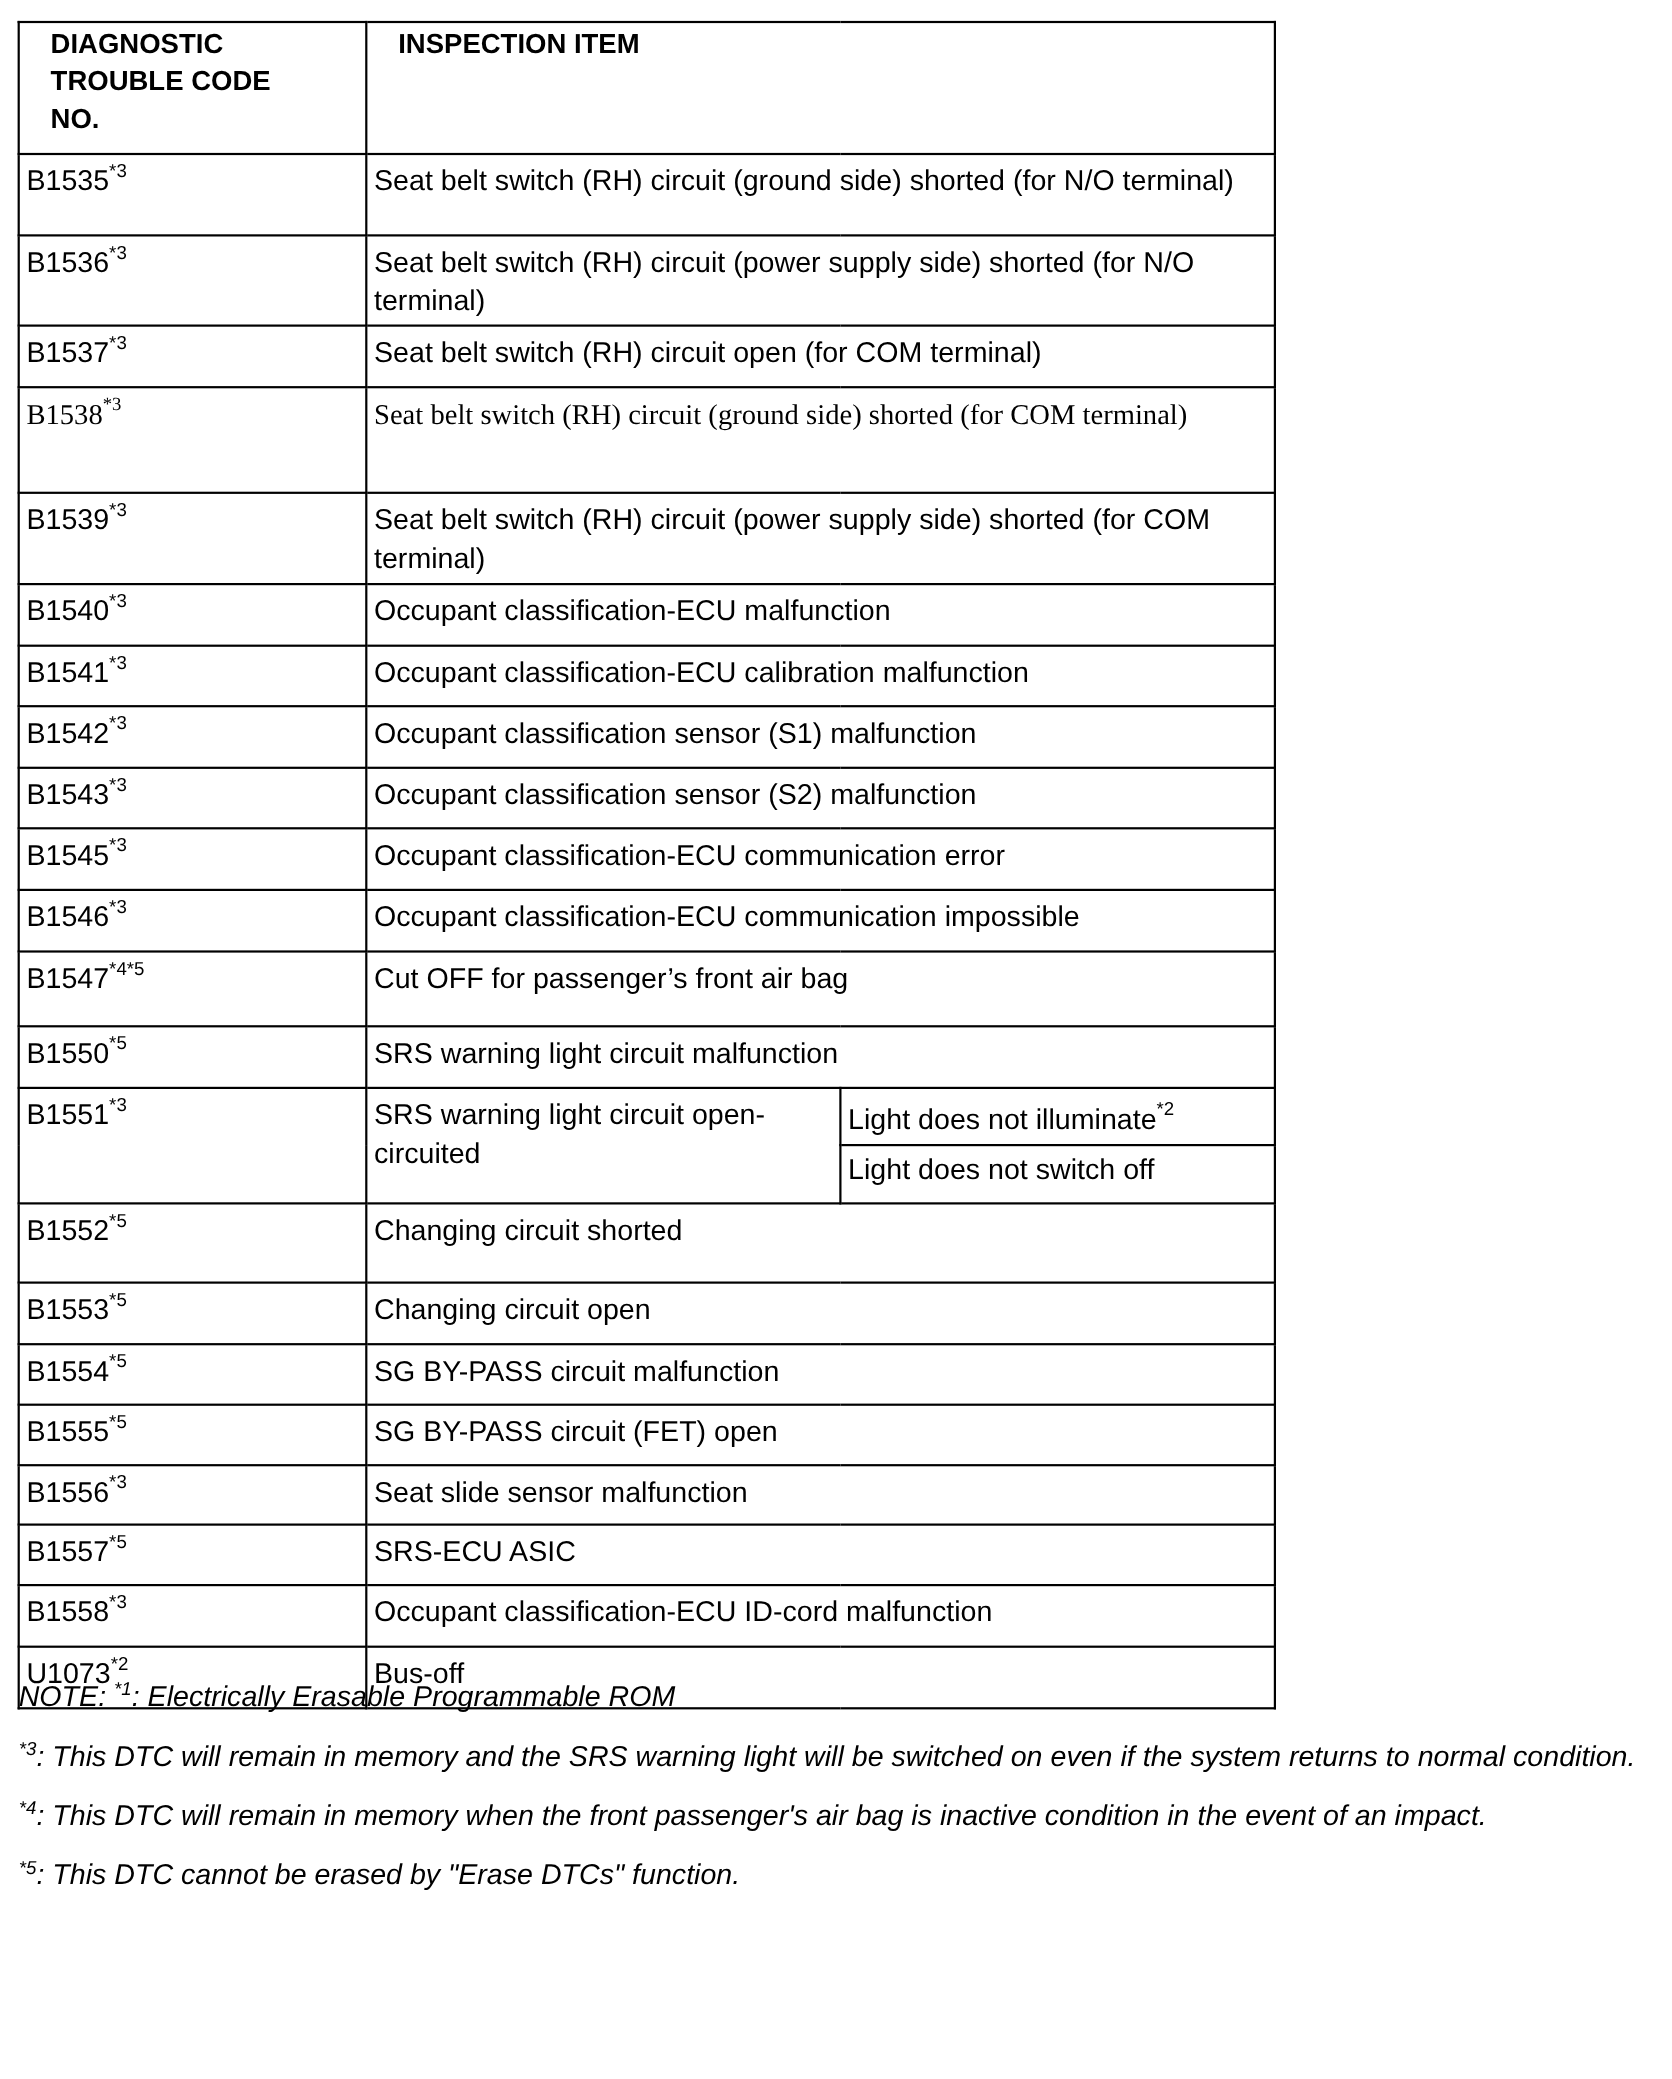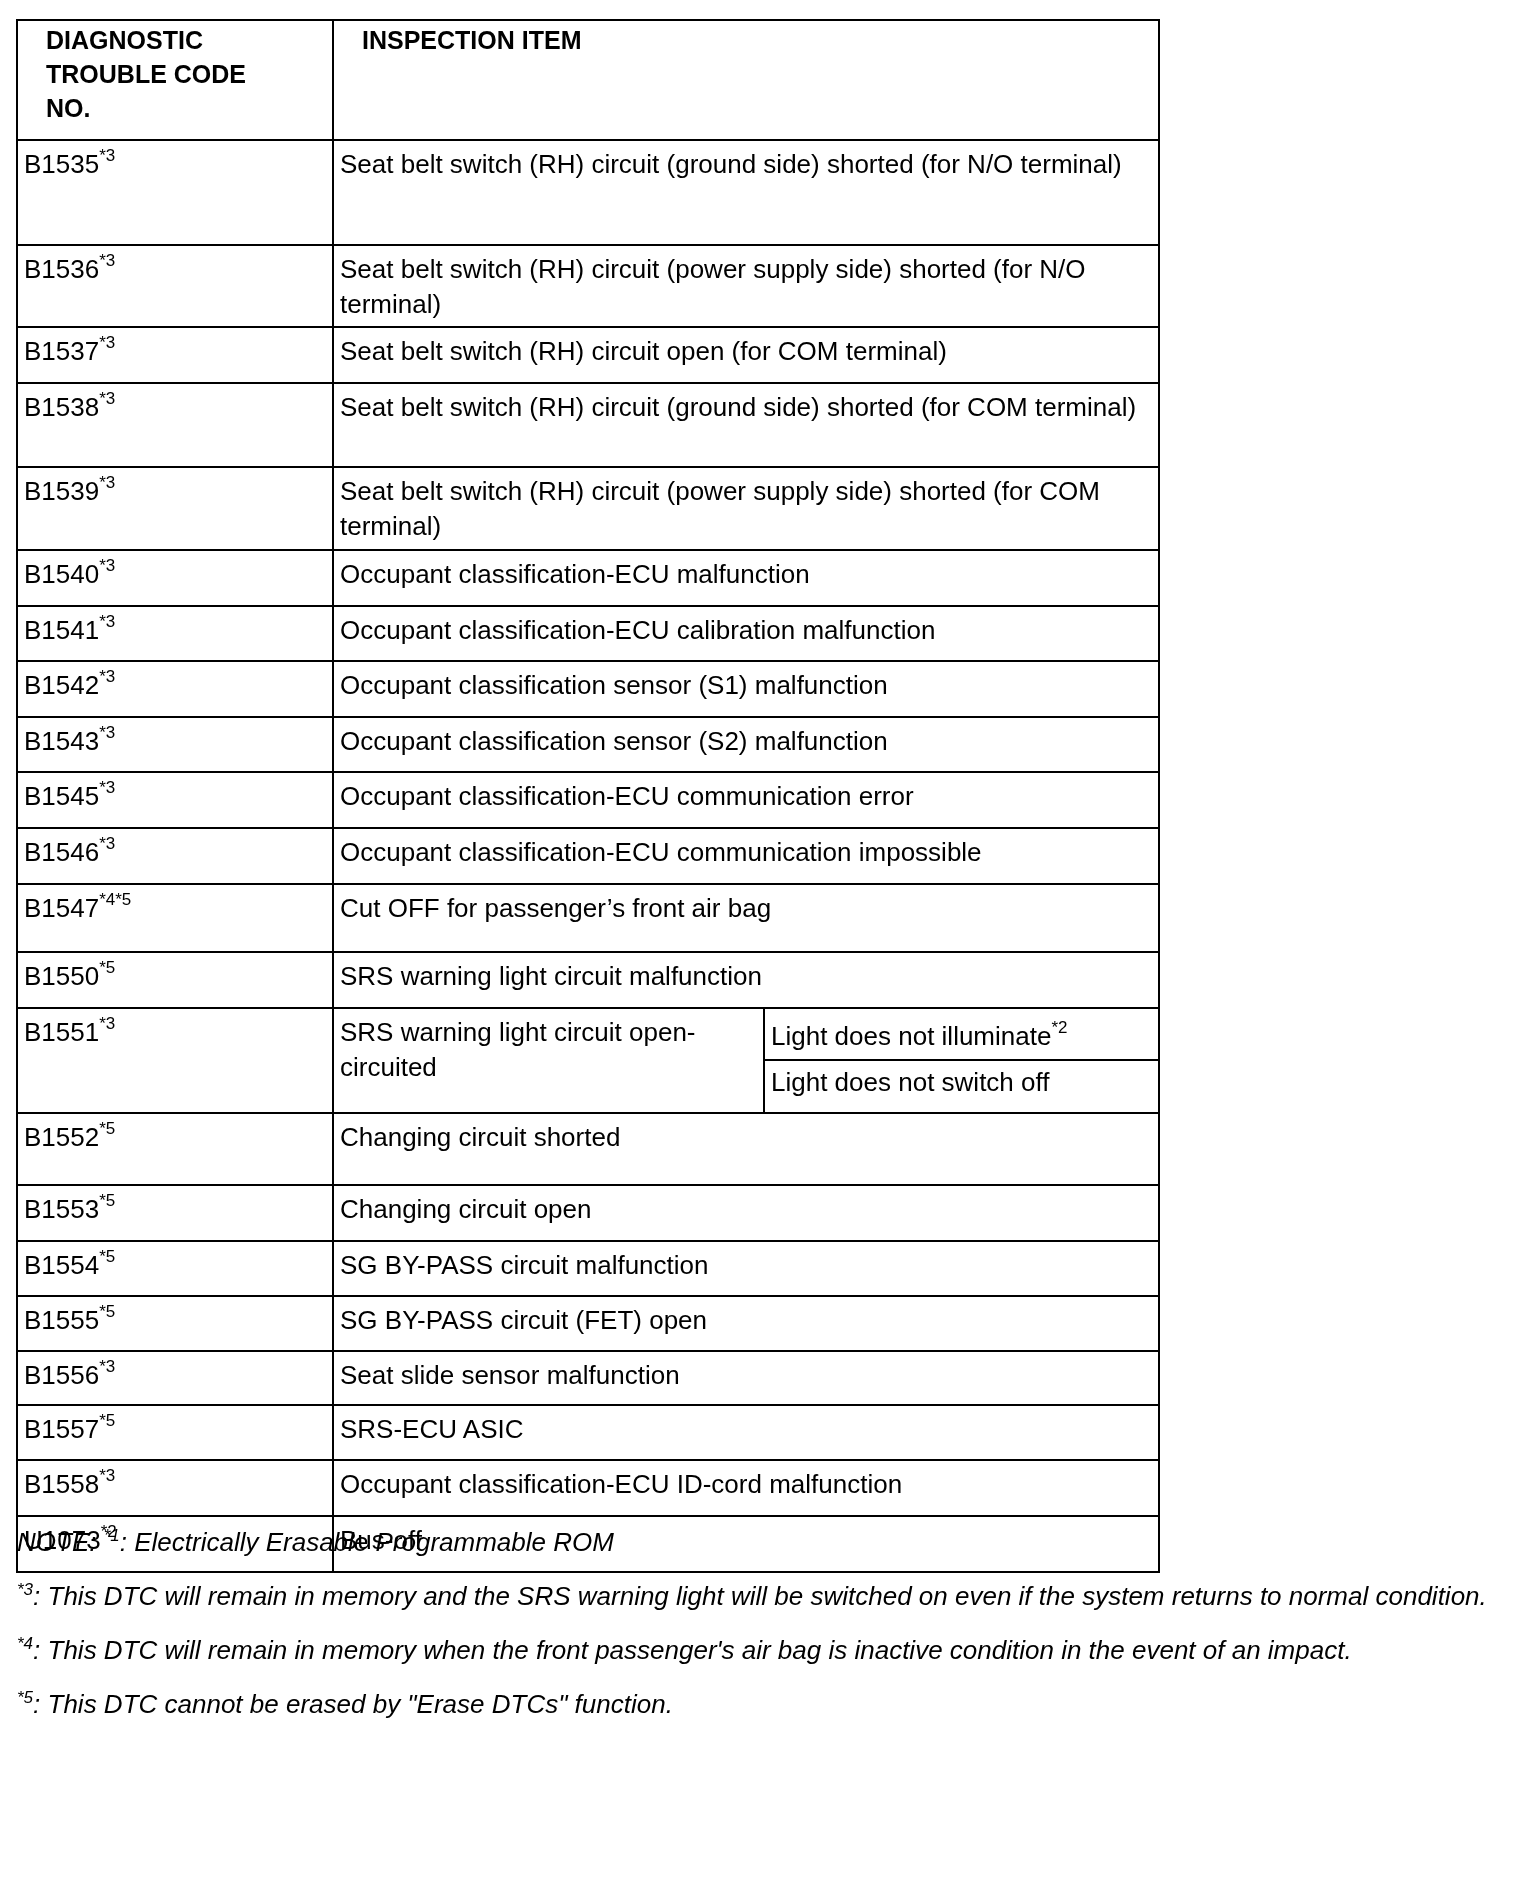--- a/index.html
+++ b/index.html
@@ -30,33 +30,33 @@
       <col class="c2">
       <col class="c3">
     </colgroup>
   <thead>
     <tr style="height:120px">
       <th style="padding-right:60px">DIAGNOSTIC TROUBLE CODE NO.</th>
       <th colspan="2">INSPECTION ITEM</th>
     </tr>
   </thead>
   <tbody id="dtc-body">
-      <tr style="height: 105px;">
+      <tr style="height: 74px;">
         <td><span>B1535</span><sup>*3</sup></td>
         <td colspan="2"><span>Seat belt switch (RH) circuit (ground side) shorted (for N/O terminal)</span></td>
       </tr>
       <tr style="height: 82px;">
         <td><span>B1536</span><sup>*3</sup></td>
         <td colspan="2"><span>Seat belt switch (RH) circuit (power supply side) shorted (for N/O terminal)</span></td>
       </tr>
       <tr style="height: 56px;">
         <td><span>B1537</span><sup>*3</sup></td>
         <td colspan="2"><span>Seat belt switch (RH) circuit open (for COM terminal)</span></td>
       </tr>
-      <tr style="height: 84px;">
+      <tr style="height: 96px; font-family: Liberation Serif, serif;">
         <td><span>B1538</span><sup>*3</sup></td>
         <td colspan="2"><span>Seat belt switch (RH) circuit (ground side) shorted (for COM terminal)</span></td>
       </tr>
       <tr style="height: 83px;">
         <td><span>B1539</span><sup>*3</sup></td>
         <td colspan="2"><span>Seat belt switch (RH) circuit (power supply side) shorted (for COM terminal)</span></td>
       </tr>
       <tr style="height: 56px;">
         <td><span>B1540</span><sup>*3</sup></td>
         <td colspan="2"><span>Occupant classification-ECU malfunction</span></td>

